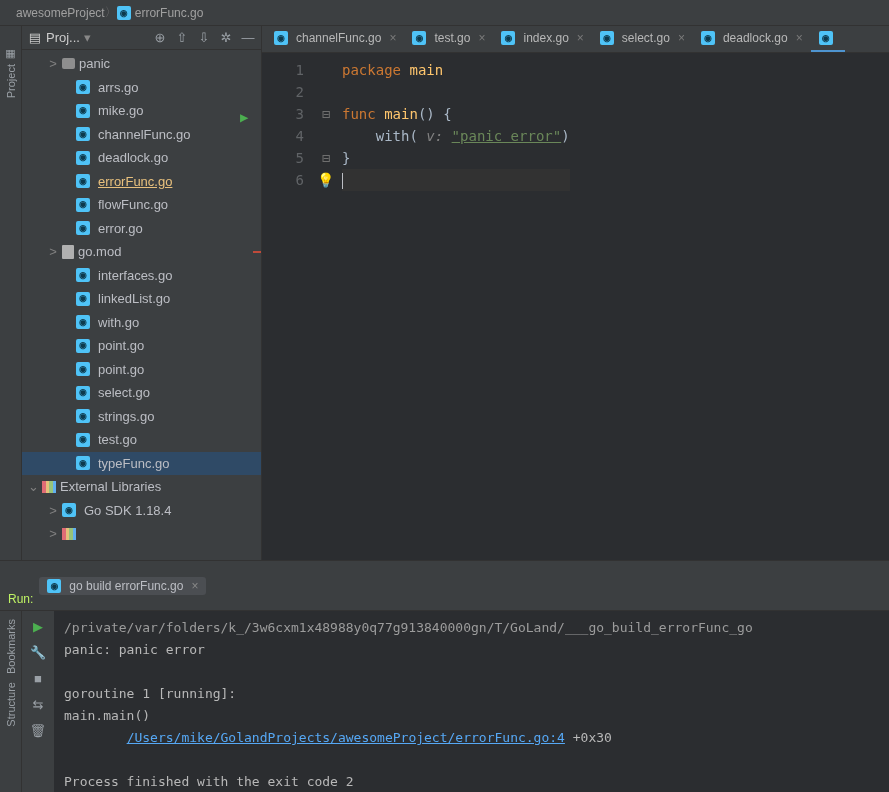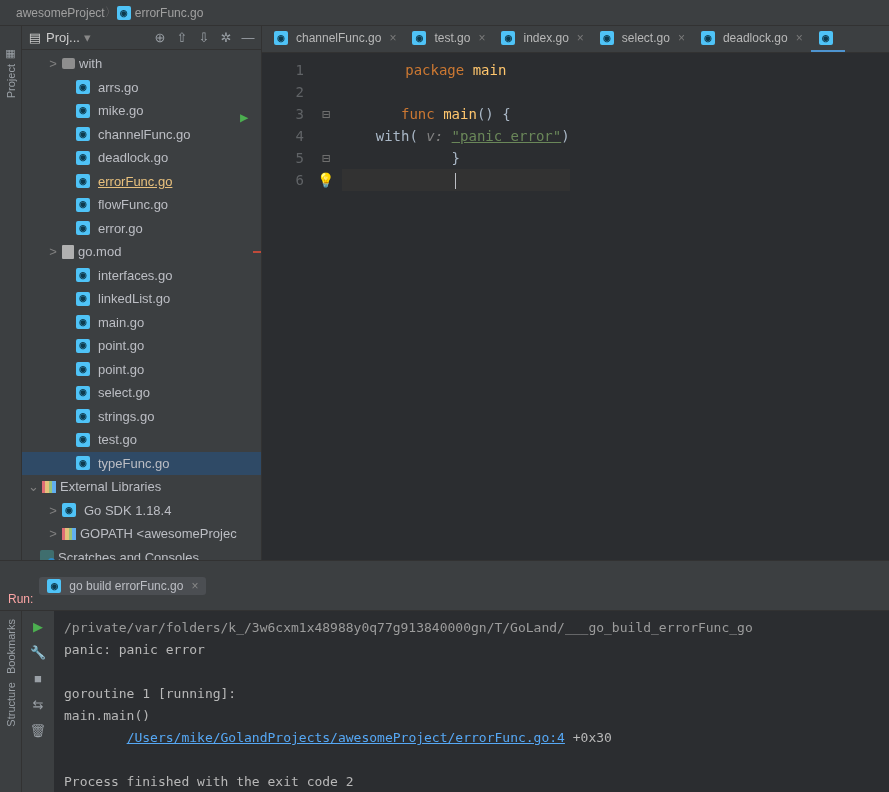--- a/index.html
+++ b/index.html
@@ -84,37 +84,37 @@
     width:52px; text-align:right; padding:6px 10px 0 0; color:#606366;
     background:#2b2d30; user-select:none;
   }
   .gutter .ln { height:22px; line-height:22px; position:relative;}
   .gutter .run-icon { position:absolute; left:-22px; top:3px; color:#4caf50;}
   .gutter-extra { width:24px; padding-top:6px; }
   .gutter-extra .ln { height:22px; line-height:22px; color:#606366; text-align:center;}
   .fold { color:#6e6e6e; }
   .bulb { color:#f0a030; }
   .code { padding:6px 0 0 4px; line-height:22px; }
-  .code .row { height:22px; white-space:pre; position:relative;text-align:center;}
+  .code .row { height:22px; white-space:pre; position:relative;}
   .kw { color:#cc7832; }
   .fn { color:#ffc66d; }
   .id { color:#a9b7c6; }
   .str { color:#6a8759; text-decoration:underline; }
   .param { color:#808080; font-style:italic;}
   .caret-line { background:#323232; }
   .text-caret { border-left:1px solid #bcbec4; display:inline-block; height:16px; vertical-align:middle;}
   .run-panel {
     height:232px; background:#2b2d30; border-top:1px solid #323232;
     display:flex; flex-direction:column;
   }
   .run-header {
     display:flex; align-items:center; gap:6px; padding:4px 8px;
     background:#3c3f41; border-bottom:1px solid #323232; font-size:12px;
   }
-  .run-header .title { color:#fca5a5;margin-top:27px; }
+  .run-header .title { color:#bef264;margin-top:27px; }
   .run-tab { display:flex; align-items:center; gap:4px; background:#4b4e52; padding:2px 8px; border-radius:3px;}
   .run-tab .x { color:#888; margin-left:4px;}
   .run-body { flex:1; display:flex; }
   .run-tool-col {
     width:32px; background:#3c3f41; display:flex; flex-direction:column;
     align-items:center; gap:12px; padding-top:8px; color:#9aa0a6;
   }
   .run-console {
     flex:1; font-family:"Menlo","Consolas",monospace; font-size:13px;
     padding:6px 10px; color:#b8b8b8; white-space:pre; overflow:auto; line-height:22px;
@@ -158,21 +158,21 @@
         <span class="ico">⇧</span>
         <span class="ico">⇩</span>
         <span class="ico">✲</span>
         <span class="ico">—</span>
       </div>
     </div>
     <div class="tree" id="tree">
         <div class="tree-row depth1">
           <span class="caret">&gt;</span>
           <span class="folder-icon"></span>
-          <span class="label">with</span>
+          <span class="label">panic</span>
         </div>
         <div class="tree-row depth2">
           <span class="go-icon">◉</span>
           <span class="label">arrs.go</span>
         </div>
         <div class="tree-row depth2">
           <span class="go-icon">◉</span>
           <span class="label">mike.go</span>
         </div>
         <div class="tree-row depth2">
@@ -204,21 +204,21 @@
         <div class="tree-row depth2">
           <span class="go-icon">◉</span>
           <span class="label">interfaces.go</span>
         </div>
         <div class="tree-row depth2">
           <span class="go-icon">◉</span>
           <span class="label">linkedList.go</span>
         </div>
         <div class="tree-row depth2">
           <span class="go-icon">◉</span>
-          <span class="label">main.go</span>
+          <span class="label">with.go</span>
         </div>
         <div class="tree-row depth2">
           <span class="go-icon">◉</span>
           <span class="label">point.go</span>
         </div>
         <div class="tree-row depth2">
           <span class="go-icon">◉</span>
           <span class="label">point.go</span>
         </div>
         <div class="tree-row depth2">
@@ -243,25 +243,20 @@
           <span class="label">External Libraries</span>
         </div>
         <div class="tree-row depth1">
           <span class="caret">&gt;</span>
           <span class="go-icon">◉</span>
           <span class="label">Go SDK 1.18.4</span>
         </div>
         <div class="tree-row depth1">
           <span class="caret">&gt;</span>
           <span class="lib-icon"></span>
-          <span class="label">GOPATH &lt;awesomeProjec</span>
-        </div>
-        <div class="tree-row depth0">
-          <span class="scratches-icon"></span>
-          <span class="label">Scratches and Consoles</span>
         </div>
       </div>
   </div>
 
   <div class="editor-pane">
     <div class="tabs" id="tabs">
         <div class="tab">
           <span class="go-icon">◉</span>
           <span>channelFunc.go</span>
           <span class="x">×</span>

